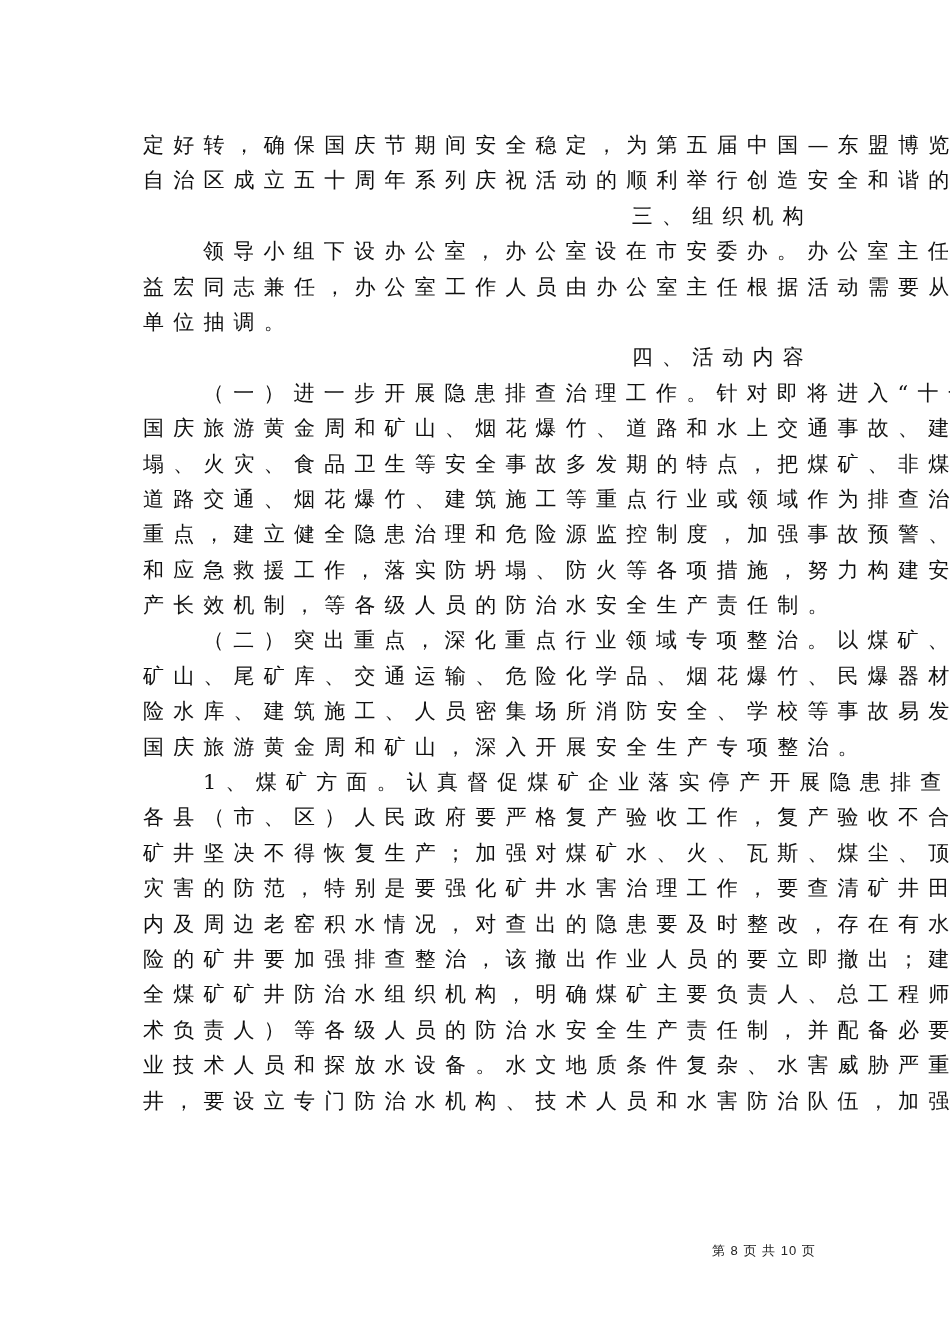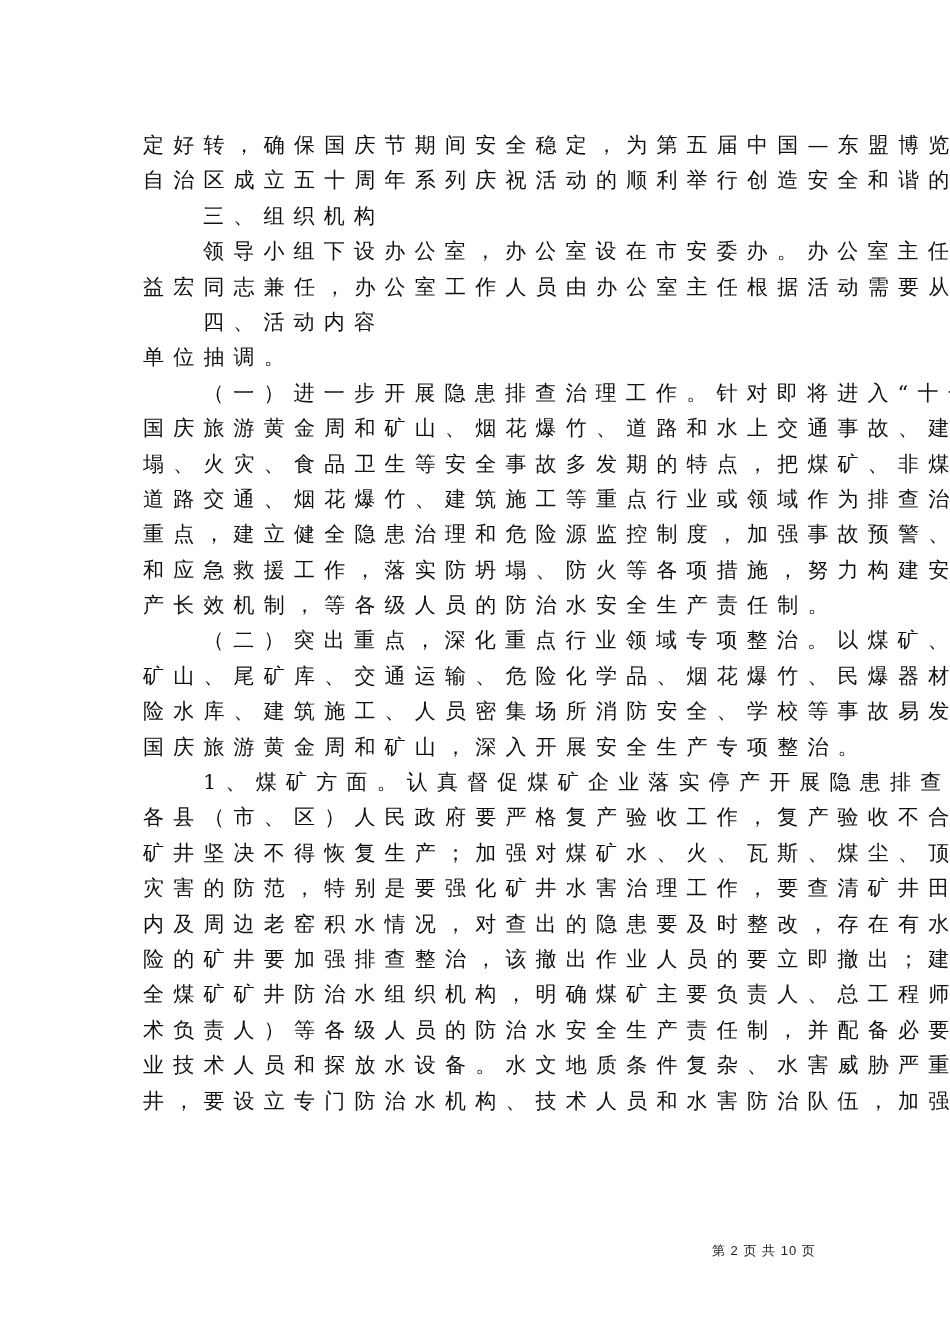--- a/index.html
+++ b/index.html
@@ -1,35 +1,35 @@
 <!DOCTYPE html>
 <html><head>
 <meta charset="utf-8">
 <style>
   html, body { margin: 0; padding: 0; background: #ffffff; }
   body { width: 950px; height: 1344px; position: relative; overflow: hidden;
          font-family: "DejaVu Serif", "Liberation Serif", serif; color: #111111; }
   .page { position: absolute; left: 143px; top: 128px; width: 670px; }
   .line { height: 35.4px; line-height: 35.4px; font-size: 21px; white-space: nowrap;
           letter-spacing: 9.2px; }
-  .line.indent { padding-left: 60px; }
+  .line.indent { padding-left: 60px; text-align: right; }
   .footer { position: absolute; left: 712px; top: 1242px; font-size: 13px; color: #222;
             font-family: "Liberation Sans", "DejaVu Sans", sans-serif; letter-spacing: 1px; }
 </style>
 </head>
 <body>
 
 <div class="page" id="page">
     <div class="line">定好转，确保国庆节期间安全稳定，为第五届中国—东盟博览会、</div>
     <div class="line">自治区成立五十周年系列庆祝活动的顺利举行创造安全和谐的社会</div>
     <div class="line indent">三、组织机构</div>
     <div class="line indent">领导小组下设办公室，办公室设在市安委办。办公室主任由江</div>
     <div class="line">益宏同志兼任，办公室工作人员由办公室主任根据活动需要从有关</div>
+    <div class="line">单位抽调。</div>
     <div class="line indent">四、活动内容</div>
-    <div class="line">单位抽调。</div>
     <div class="line indent">（一）进一步开展隐患排查治理工作。针对即将进入“十一”</div>
     <div class="line">国庆旅游黄金周和矿山、烟花爆竹、道路和水上交通事故、建筑坍</div>
     <div class="line">塌、火灾、食品卫生等安全事故多发期的特点，把煤矿、非煤矿山、</div>
     <div class="line">道路交通、烟花爆竹、建筑施工等重点行业或领域作为排查治理的</div>
     <div class="line">重点，建立健全隐患治理和危险源监控制度，加强事故预警、预防</div>
     <div class="line">和应急救援工作，落实防坍塌、防火等各项措施，努力构建安全生</div>
     <div class="line">产长效机制，等各级人员的防治水安全生产责任制。</div>
     <div class="line indent">（二）突出重点，深化重点行业领域专项整治。以煤矿、非煤</div>
     <div class="line">矿山、尾矿库、交通运输、危险化学品、烟花爆竹、民爆器材、病</div>
     <div class="line">险水库、建筑施工、人员密集场所消防安全、学校等事故易发的重</div>
@@ -39,13 +39,13 @@
     <div class="line">矿井坚决不得恢复生产；加强对煤矿水、火、瓦斯、煤尘、顶板等</div>
     <div class="line">灾害的防范，特别是要强化矿井水害治理工作，要查清矿井田范围</div>
     <div class="line">内及周边老窑积水情况，对查出的隐患要及时整改，存在有水害危</div>
     <div class="line">险的矿井要加强排查整治，该撤出作业人员的要立即撤出；建立健</div>
     <div class="line">全煤矿矿井防治水组织机构，明确煤矿主要负责人、总工程师（技</div>
     <div class="line">术负责人）等各级人员的防治水安全生产责任制，并配备必要的专</div>
     <div class="line">业技术人员和探放水设备。水文地质条件复杂、水害威胁严重的矿</div>
     <div class="line">井，要设立专门防治水机构、技术人员和水害防治队伍，加强煤矿</div>
   </div>
 
-<div class="footer">第 2 页 共 10 页</div>
+<div class="footer">第 8 页 共 10 页</div>
 
 </body></html>

